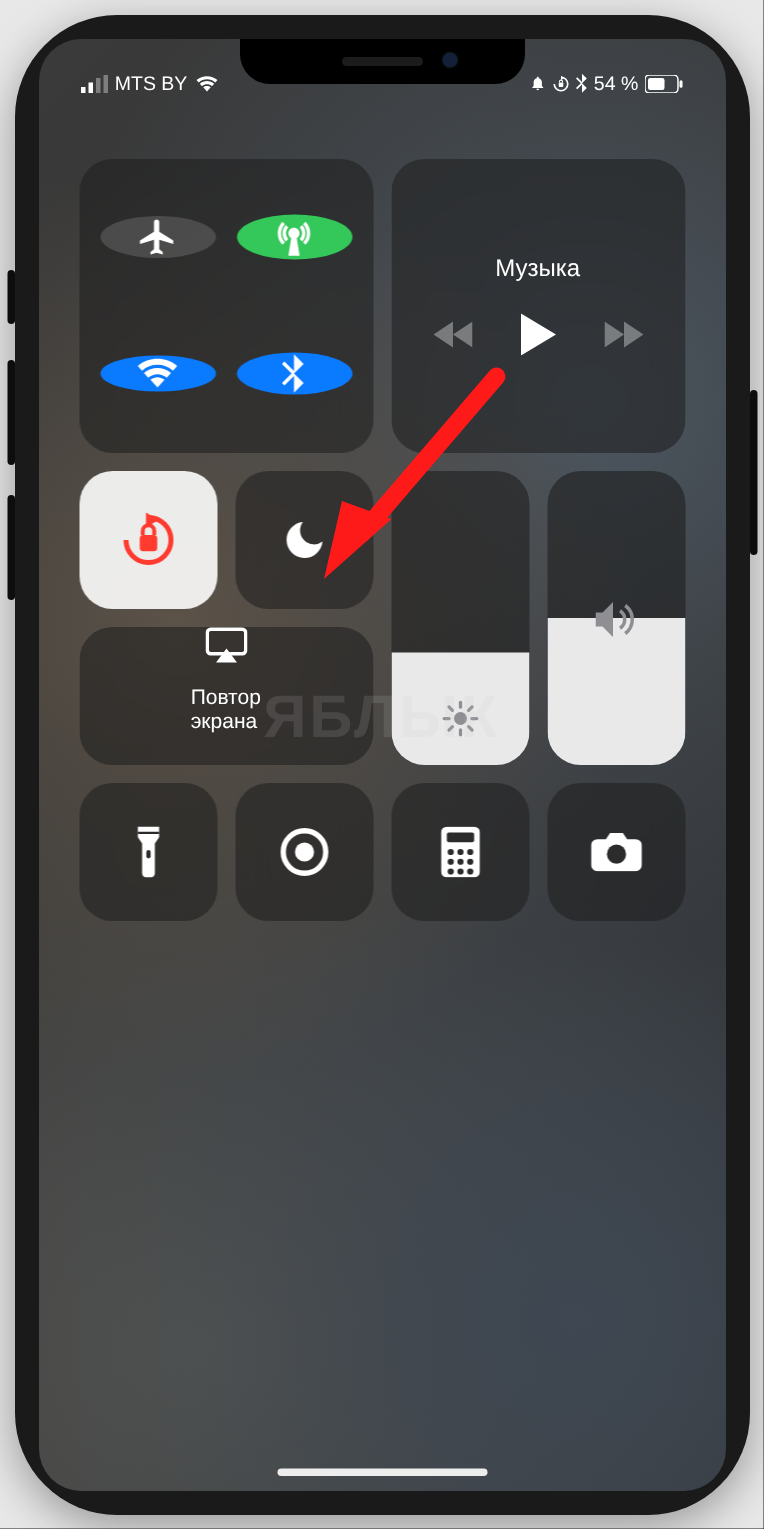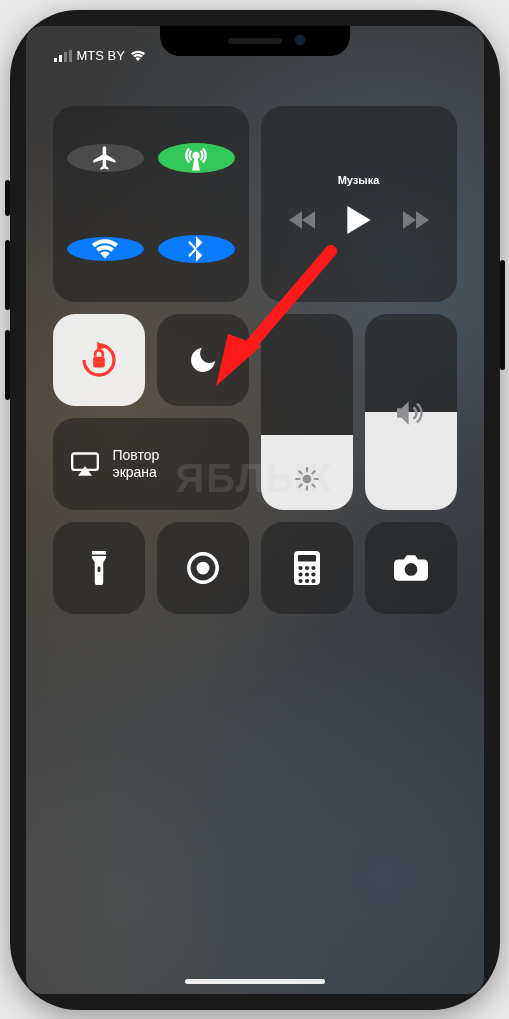--- a/index.html
+++ b/index.html
@@ -24,21 +24,21 @@
   }
   .side-btn { position:absolute; background:#0d0d0d; border-radius:3px; }
   .sb-left1 { left:-5px; top:170px; width:5px; height:36px; }
   .sb-left2 { left:-5px; top:230px; width:5px; height:70px; }
   .sb-left3 { left:-5px; top:320px; width:5px; height:70px; }
   .sb-right { right:-5px; top:250px; width:5px; height:110px; }
 
   .screen {
     width: 100%;
     height: 100%;
-    border-radius: 16px;
+    border-radius: 28px;
     position: relative;
     overflow: hidden;
     background:
       radial-gradient(circle at 20% 40%, #5b5248 0%, rgba(91,82,72,0) 45%),
       radial-gradient(circle at 80% 25%, #4c5660 0%, rgba(76,86,96,0) 45%),
       radial-gradient(circle at 78% 88%, #3e4752 0%, rgba(62,71,82,0) 50%),
       radial-gradient(circle at 25% 90%, #5a5850 0%, rgba(90,88,80,0) 45%),
       linear-gradient(135deg,#3a3a3a,#2c2c2c);
   }
   .notch {
@@ -78,20 +78,21 @@
     justify-content: center;
   }
   .tile {
     background: rgba(30,30,30,.55);
     border-radius: 22px;
     color: #fff;
     display: flex;
     align-items: center;
     justify-content: center;
     backdrop-filter: blur(10px);
+    flex-direction: column;
   }
   .connectivity {
     grid-column: 1 / span 2;
     grid-row: 1 / span 2;
     display: grid;
     grid-template-columns: 1fr 1fr;
     grid-template-rows: 1fr 1fr;
     padding: 14px;
     gap: 14px;
   }
@@ -102,21 +103,21 @@
     color:#fff;
   }
   .conn-btn.on-green { background:#34c759; }
   .conn-btn.on-blue { background:#0a7aff; }
   .media {
     grid-column: 3 / span 2;
     grid-row: 1 / span 2;
     flex-direction: column;
     gap: 20px;
   }
-  .media-title { font-size: 11px; font-weight: 700; }
+  .media-title { font-size: 16px; font-weight: 400; }
   .media-controls { display: flex; gap: 32px; align-items: center;}
   .media-controls .disabled { opacity:.35; }
   .lock-tile { background: rgba(250,250,250,.92); color:#ff3b30; }
 
   .screen-mirror {
     grid-column: 1 / span 2;
     grid-row: 4;
     justify-content: flex-start;
     padding: 0 18px;
     gap: 14px;
@@ -172,20 +173,40 @@
       <div class="status-left">
         <svg width="18" height="12" viewBox="0 0 18 12">
             <rect x="0" y="8" width="3" height="4" fill="#fff"></rect>
             <rect x="5" y="5" width="3" height="7" fill="#fff"></rect>
             <rect x="10" y="2" width="3" height="10" fill="#fff" opacity=".35"></rect>
             <rect x="15" y="0" width="3" height="12" fill="#fff" opacity=".35"></rect>
           </svg>
         <span>MTS BY</span>
         <svg width="16" height="12" viewBox="0 0 16 12">
             <path d="M8 11 L5.5 8.2 C6.9 7 9.1 7 10.5 8.2 Z M3.2 5.8 C5.9 3.4 10.1 3.4 12.8 5.8 L11.3 7.5 C9.4 5.8 6.6 5.8 4.7 7.5 Z M1 3.3 C4.9 -0.1 11.1 -0.1 15 3.3 L13.5 5 C10.4 2.2 5.6 2.2 2.5 5 Z" fill="#fff"></path>
+          </svg>
+      </div>
+      <div class="status-right">
+        <svg width="11" height="11" viewBox="0 0 24 24">
+            <path fill="#fff" d="M12 22c1.1 0 2-.9 2-2h-4c0 1.1.9 2 2 2zm6-6v-5c0-3.1-1.6-5.6-4.5-6.3V4c0-.8-.7-1.5-1.5-1.5S10.5 3.2 10.5 4v.7C7.6 5.4 6 7.9 6 11v5l-2 2v1h16v-1l-2-2z"></path>
+          </svg>
+        <svg width="12" height="12" viewBox="0 0 24 24">
+            <path fill="none" stroke="#fff" stroke-width="2.2" d="M12 3 a9 9 0 1 1 -9 9"></path>
+            <path fill="#fff" d="M12 1 l4 3 -4 3z"></path>
+            <rect x="9" y="10" width="6" height="6" rx="1" fill="#fff"></rect>
+            <path d="M10 10 v-1.2 a2 2 0 0 1 4 0 V10" fill="none" stroke="#fff" stroke-width="1.4"></path>
+          </svg>
+        <svg width="8" height="13" viewBox="0 0 10 16">
+            <path d="M5 0 L9 4 L5 8 L9 12 L5 16 V9 L1 13 L0 12 L4 8 L0 4 L1 3 L5 7 Z" fill="#fff"></path>
+          </svg>
+        <span>54 %</span>
+        <svg width="26" height="12" viewBox="0 0 26 12">
+            <rect x="0" y="0" width="22" height="12" rx="3" fill="none" stroke="#fff" stroke-width="1"></rect>
+            <rect x="2" y="2" width="11" height="8" rx="1.5" fill="#fff"></rect>
+            <rect x="23" y="3.5" width="2" height="5" rx="1" fill="#fff"></rect>
           </svg>
       </div>
     </div>
 
     <div class="watermark">ЯБЛЫК</div>
 
     <div class="control-center">
 
       <div class="tile connectivity">
         <div class="conn-btn">

